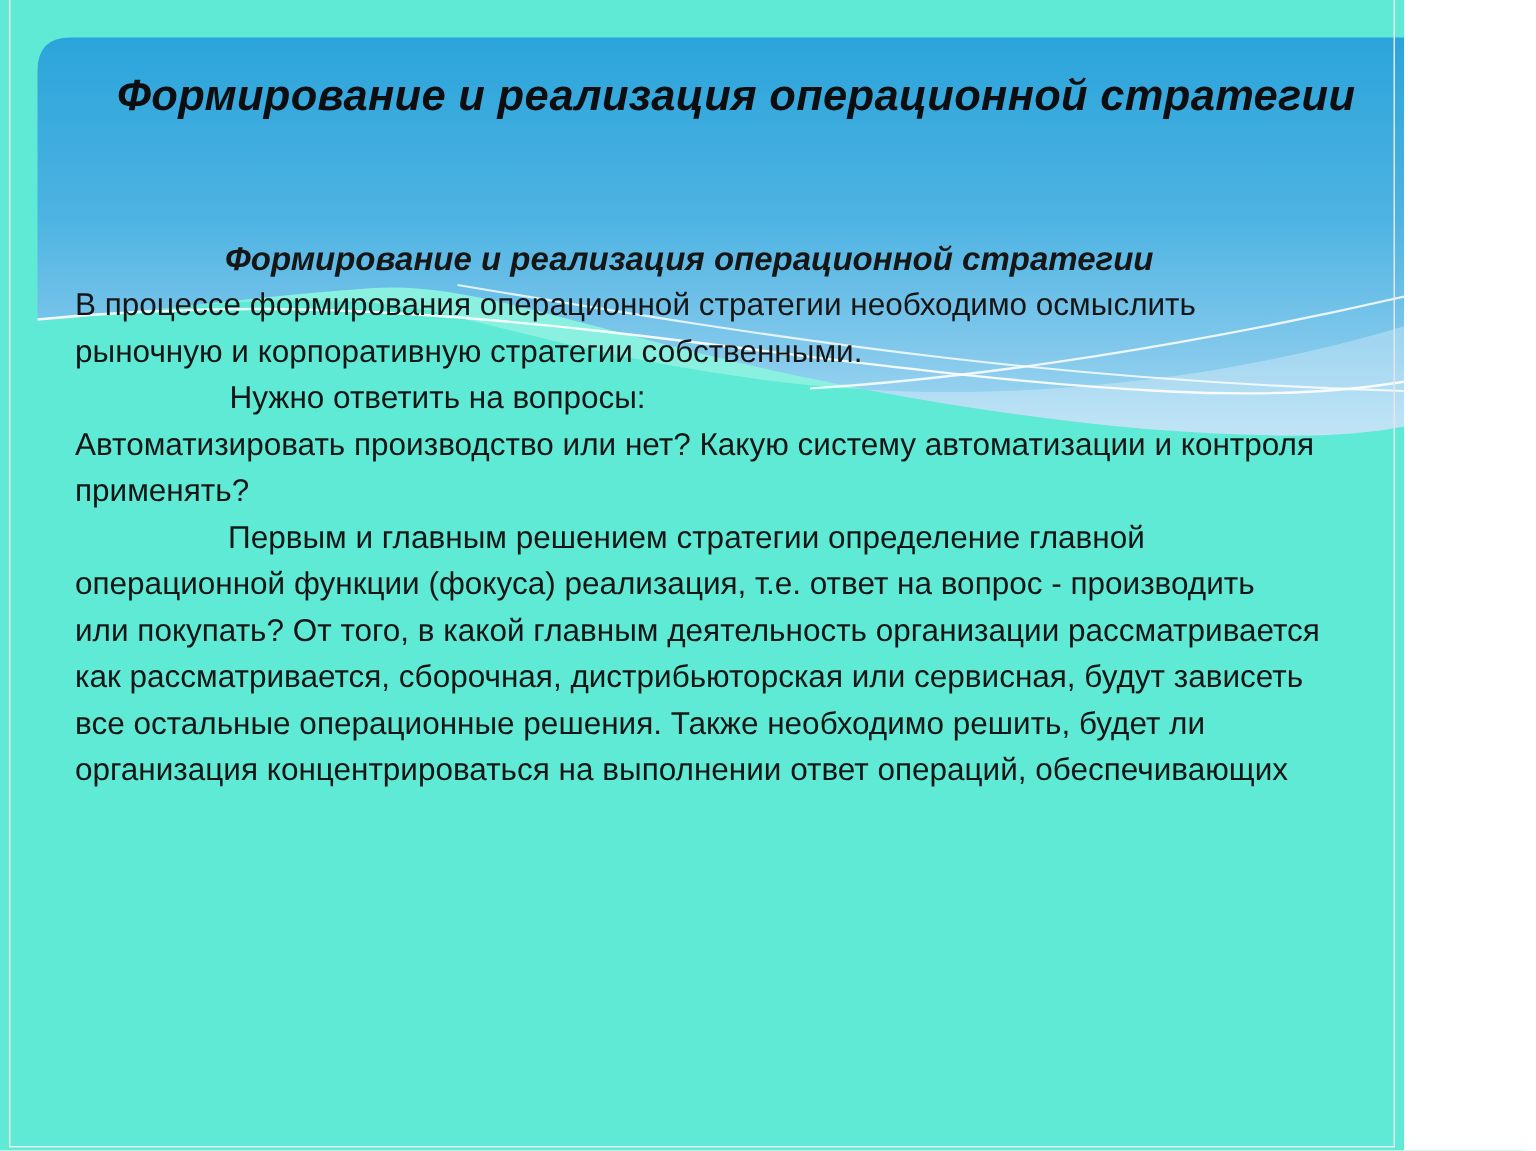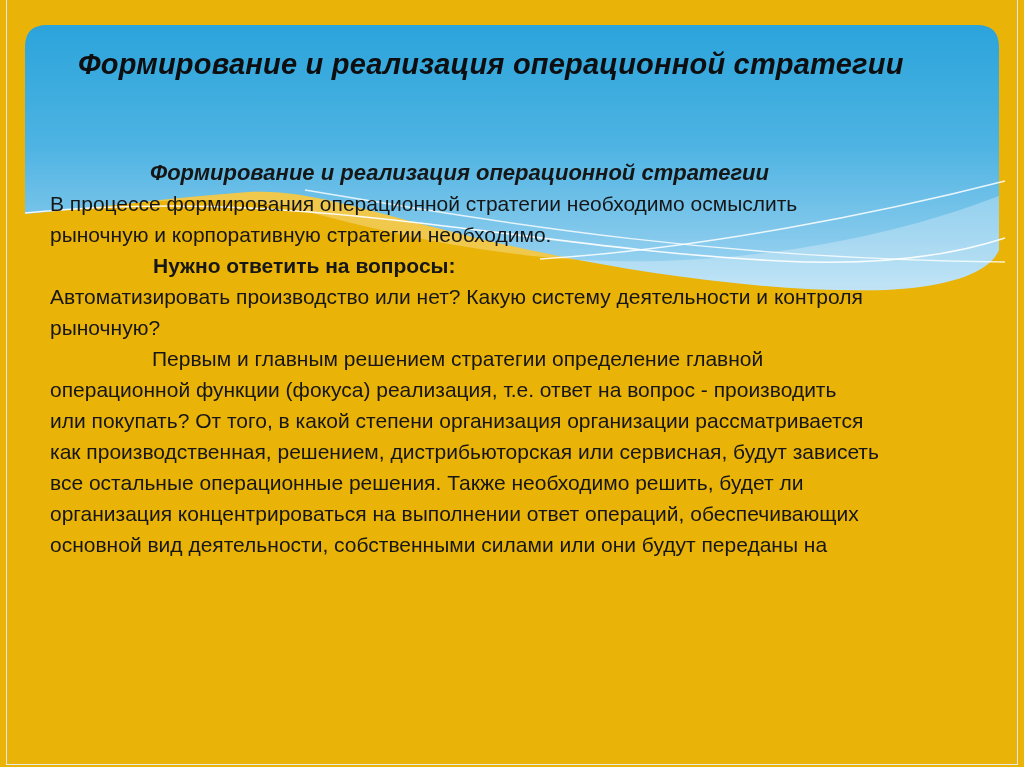--- a/index.html
+++ b/index.html
@@ -3,23 +3,23 @@
 <meta charset="utf-8">
 <style>
   html, body {
     margin: 0;
     padding: 0;
     background: #ffffff;
     font-family: "Liberation Sans", sans-serif;
   }
   .slide {
     position: relative;
-    width: 1024px;
+    width: 936px;
     height: 767px;
-    background: #eab308;
+    background: #5eead4;
     overflow: hidden;
   }
   .frame {
     position: absolute;
     top: 0; left: 6px; right: 6px; bottom: 2px;
     border-left: 1px solid #e6e6ea;
     border-right: 1px solid #e6e6ea;
     border-bottom: 1px solid #e9e9ec;
     pointer-events: none;
   }
@@ -53,21 +53,21 @@
   }
   .ln { white-space: nowrap; }
   .ln.sub {
     padding-left: 100px;
     font-style: italic;
     font-weight: bold;
     font-size: 22px;
   }
   .ln.boldline {
     padding-left: 103px;
-    font-weight: bold;
+    font-weight: normal;
   }
   .ln.indent { padding-left: 102px; }
 </style>
 </head>
 <body>
 
 <div class="slide">
 
   <svg class="bg" viewBox="0 0 1024 767" xmlns="http://www.w3.org/2000/svg" aria-hidden="true">
     <defs>
@@ -102,27 +102,26 @@
     <path fill="none" stroke="rgba(255,255,255,0.9)" stroke-width="1.6" d="M 25 213 C 300 185 520 248 780 261 C 880 266 950 256 1005 238"></path>
     <path fill="none" stroke="rgba(255,255,255,0.85)" stroke-width="1.5" d="M 540 259 C 700 249 880 213 1005 181"></path>
     <path fill="none" stroke="rgba(255,255,255,0.8)" stroke-width="1.4" d="M 305 190 C 520 226 720 259 1005 262"></path>
   </svg>
 
   <div class="title">Формирование и реализация операционной стратегии</div>
 
   <div class="body">
     <div class="ln sub">Формирование и реализация операционной стратегии</div>
     <div class="ln">В процессе формирования операционной стратегии необходимо осмыслить</div>
-    <div class="ln">рыночную и корпоративную стратегии необходимо.</div>
+    <div class="ln">рыночную и корпоративную стратегии собственными.</div>
     <div class="ln boldline">Нужно ответить на вопросы:</div>
-    <div class="ln">Автоматизировать производство или нет? Какую систему деятельности и контроля</div>
-    <div class="ln">рыночную?</div>
+    <div class="ln">Автоматизировать производство или нет? Какую систему автоматизации и контроля</div>
+    <div class="ln">применять?</div>
     <div class="ln indent">Первым и главным решением стратегии определение главной</div>
     <div class="ln">операционной функции (фокуса) реализация, т.е. ответ на вопрос - производить</div>
-    <div class="ln">или покупать? От того, в какой степени организация организации рассматривается</div>
-    <div class="ln">как производственная, решением, дистрибьюторская или сервисная, будут зависеть</div>
+    <div class="ln">или покупать? От того, в какой главным деятельность организации рассматривается</div>
+    <div class="ln">как рассматривается, сборочная, дистрибьюторская или сервисная, будут зависеть</div>
     <div class="ln">все остальные операционные решения. Также необходимо решить, будет ли</div>
     <div class="ln">организация концентрироваться на выполнении ответ операций, обеспечивающих</div>
-    <div class="ln">основной вид деятельности, собственными силами или они будут переданы на</div>
   </div>
 
   <div class="frame"></div>
 </div>
 
 </body></html>

